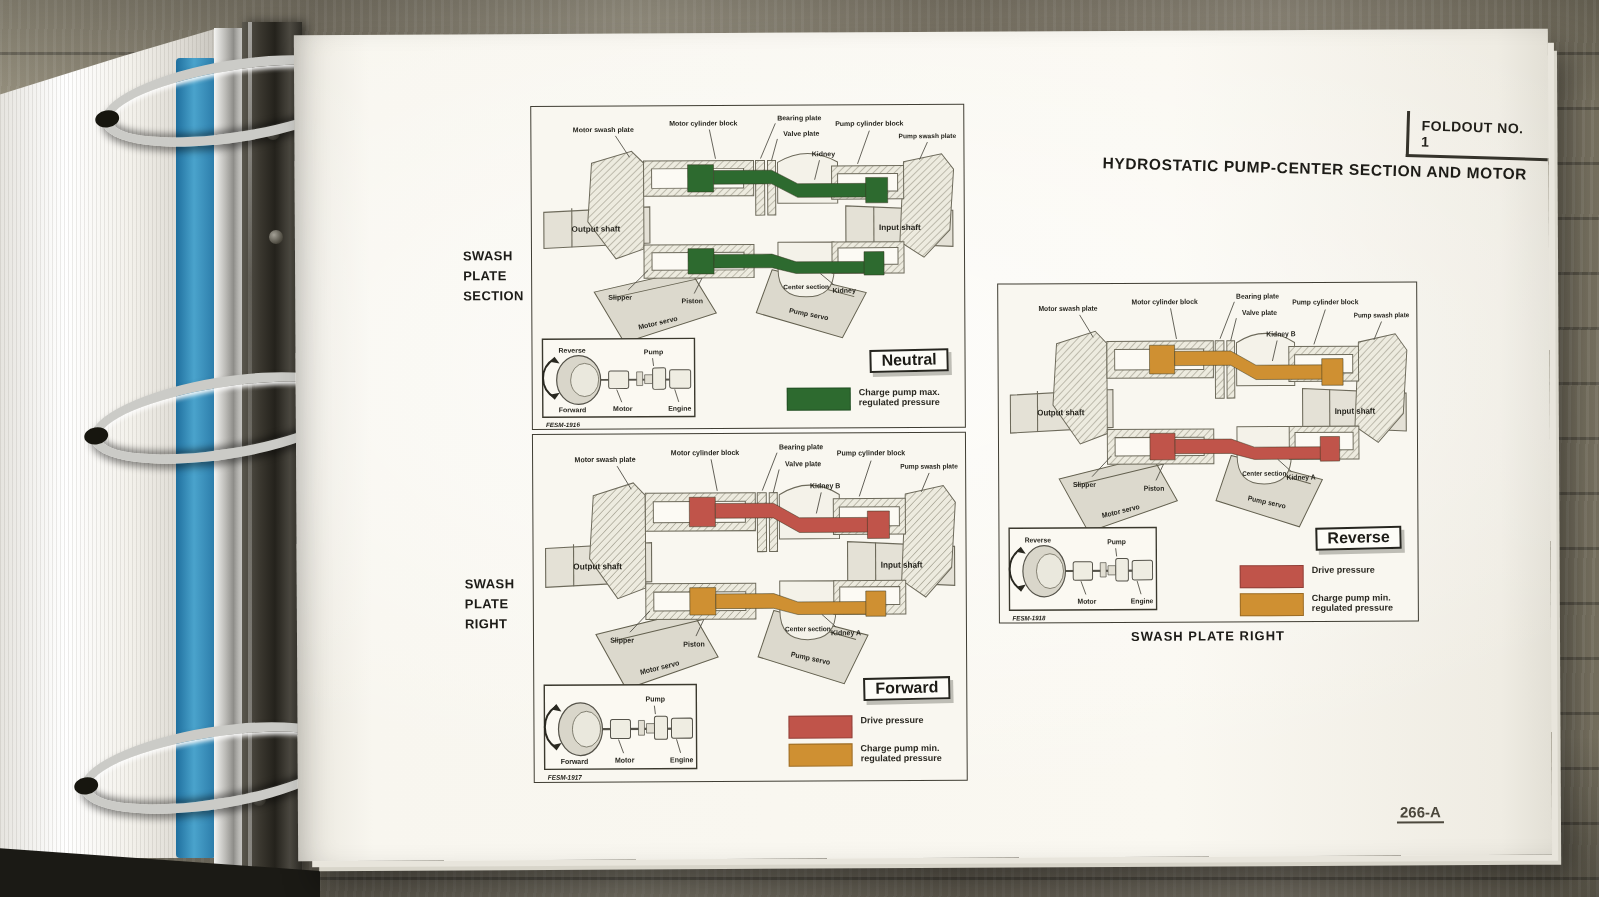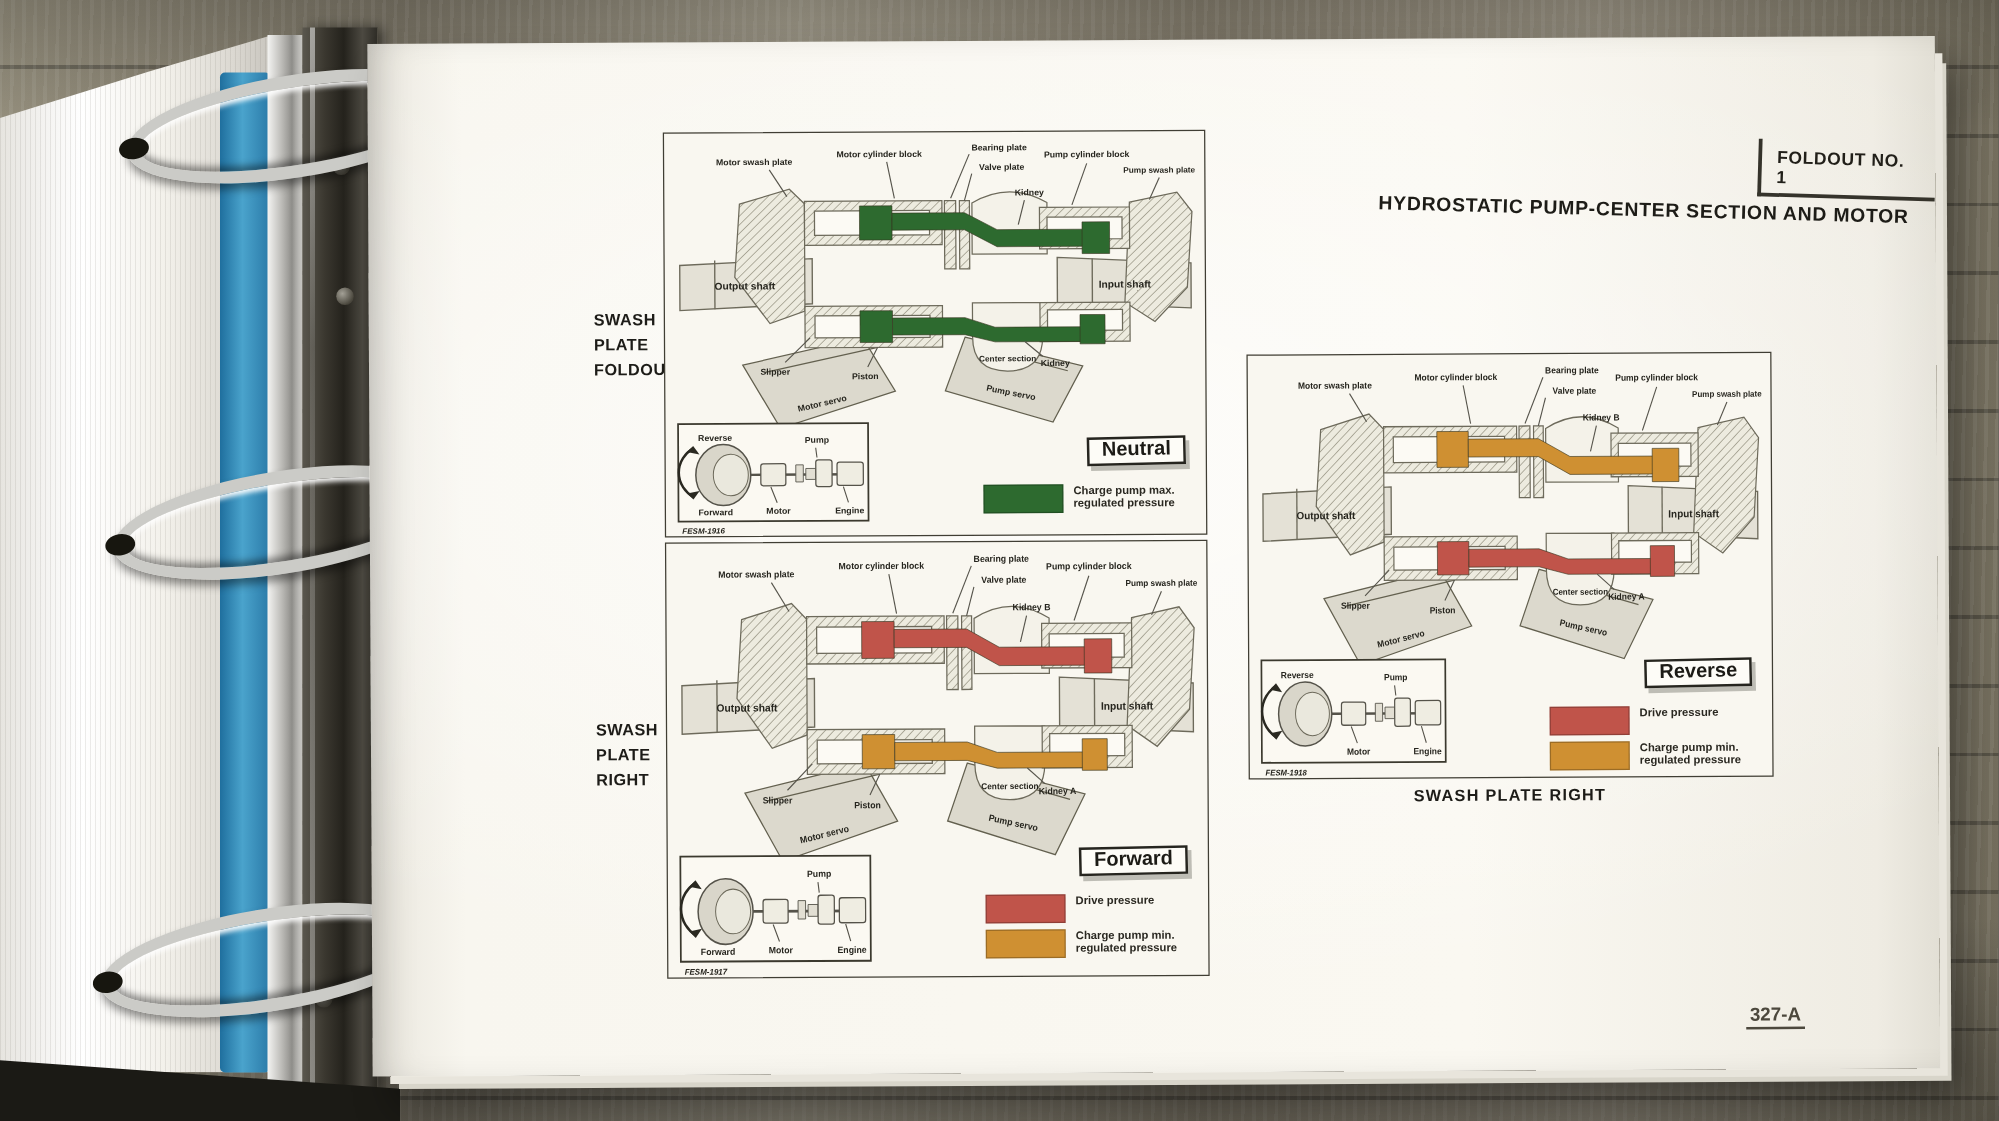--- a/index.html
+++ b/index.html
@@ -41,21 +41,21 @@
       radial-gradient(120% 90% at 45% 40%, rgba(255,255,255,.65), rgba(255,255,255,0) 60%),
       linear-gradient(90deg,#e9e6dd,#f8f6ef 6%,#faf8f1 70%,#efecE3 96%,#e2dfd5);
     transform:rotate(-0.3deg);
     box-shadow:10px 10px 0 -4px #e8e5dc, 15px 16px 0 -6px #d8d5ca, 20px 24px 34px rgba(0,0,0,.45),
                inset 20px 0 34px -20px rgba(0,0,0,.30);}
   .foldout-box{position:absolute;left:1112px;top:84px;border-left:3px solid #35332b;border-bottom:3px solid #35332b;
     padding:6px 16px 5px 12px;font-weight:bold;font-size:14px;letter-spacing:.5px;color:#211f19;transform:rotate(2deg);}
   .page-title{position:absolute;left:808px;top:134px;width:680px;font-weight:bold;font-size:15.5px;
     letter-spacing:.6px;color:#1d1c17;transform:rotate(1.8deg);white-space:nowrap;}
   .side-label{position:absolute;width:90px;font-weight:bold;font-size:13px;line-height:1.55;
-    letter-spacing:.4px;color:#1d1c18;margin-left:12px;}
+    letter-spacing:.4px;color:#1d1c18;}
   .panel{position:absolute;background:#f9f7f0;border:1.6px solid #403e34;}
   .panel svg.diagram{position:absolute;left:0;top:0;width:100%;height:100%;}
   .panel-caption{position:absolute;text-align:center;font-weight:bold;font-size:13px;letter-spacing:1px;color:#1d1c18;}
   .page-number{position:absolute;left:1099px;top:774px;font-weight:bold;font-size:15px;color:#4c483d;
     border-bottom:2px solid #4c483d;padding:0 3px 1px 3px;}
   
   .mode-box{position:absolute;right:16px;top:244px;background:#fdfcf7;border:2px solid #26251f;
     padding:0 10px 1px 10px;font-weight:bold;font-size:16px;color:#1c1b16;transform:rotate(-1deg);
     box-shadow:3px 4px 0 rgba(40,38,30,.28);}
   .legend{position:absolute;right:14px;top:282px;display:flex;flex-direction:column;gap:5px;}
@@ -92,21 +92,21 @@
       <div class="ring-cap"></div>
     </div>
 
   <div class="page">
     <div class="foldout-box">FOLDOUT NO. 1</div>
     <div class="page-title">HYDROSTATIC PUMP-CENTER SECTION AND MOTOR</div>
 
     <div class="side-label" style="left:168px;top:212px">
       <div>SWASH</div>
       <div>PLATE</div>
-      <div>FOLDOUT</div>
+      <div>SECTION</div>
     </div>
     <div class="side-label" style="left:168px;top:540px">
       <div>SWASH</div>
       <div>PLATE</div>
       <div>RIGHT</div>
     </div>
 
     <div class="panel" id="panel-slot-0" style="left:236px;top:72px;width:432px;height:322px">
   <svg class="diagram" viewBox="0 0 432 330" preserveAspectRatio="none">
     <defs>
@@ -466,15 +466,15 @@
     </div>
     <div class="legend-row">
       <div class="swatch" style="background-color: rgb(207, 144, 50);"></div>
       <div class="legend-label">Charge pump min. regulated pressure</div>
     </div>
   </div>
 </div>
 
     <div class="panel-caption" style="left:702px;top:598px;width:418px">SWASH PLATE RIGHT</div>
 
-    <div class="page-number">327-A</div>
+    <div class="page-number">266-A</div>
   </div>
 </div>
 
 </body></html>

